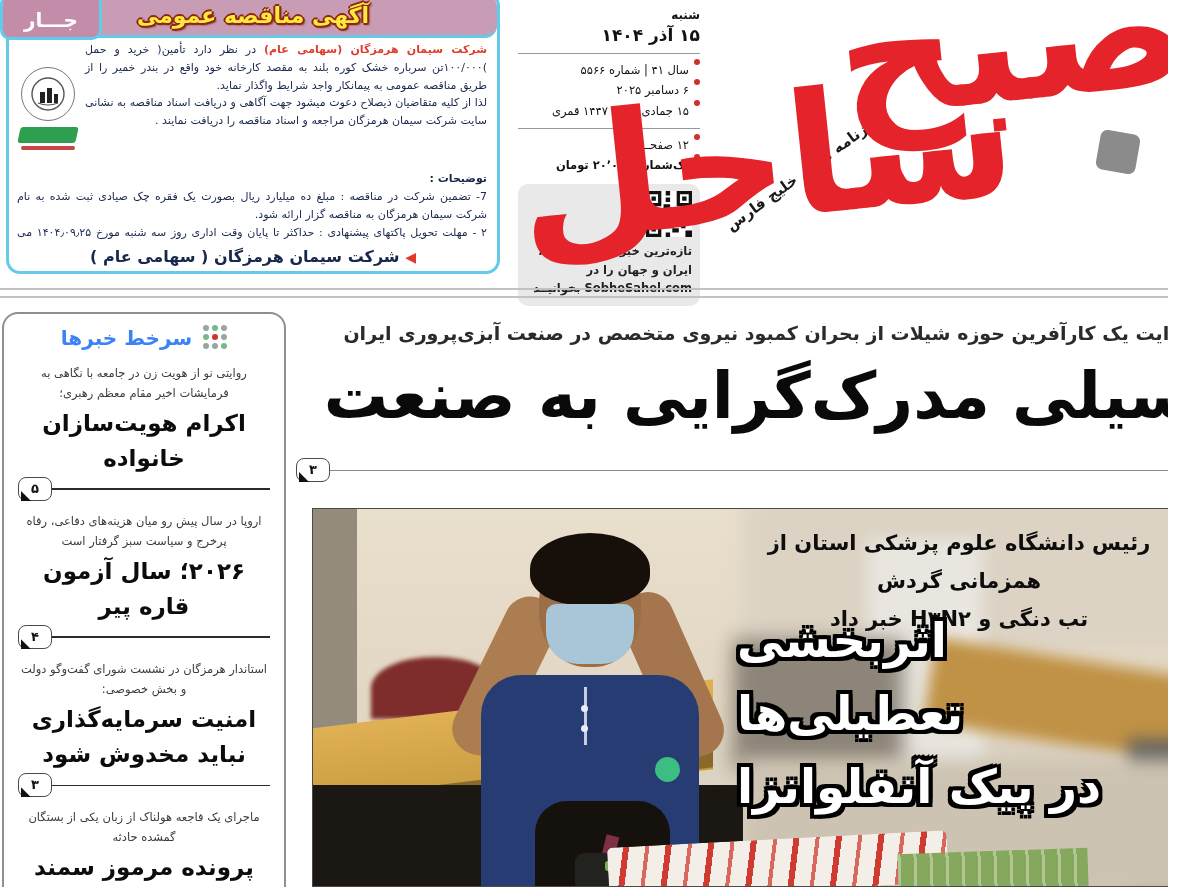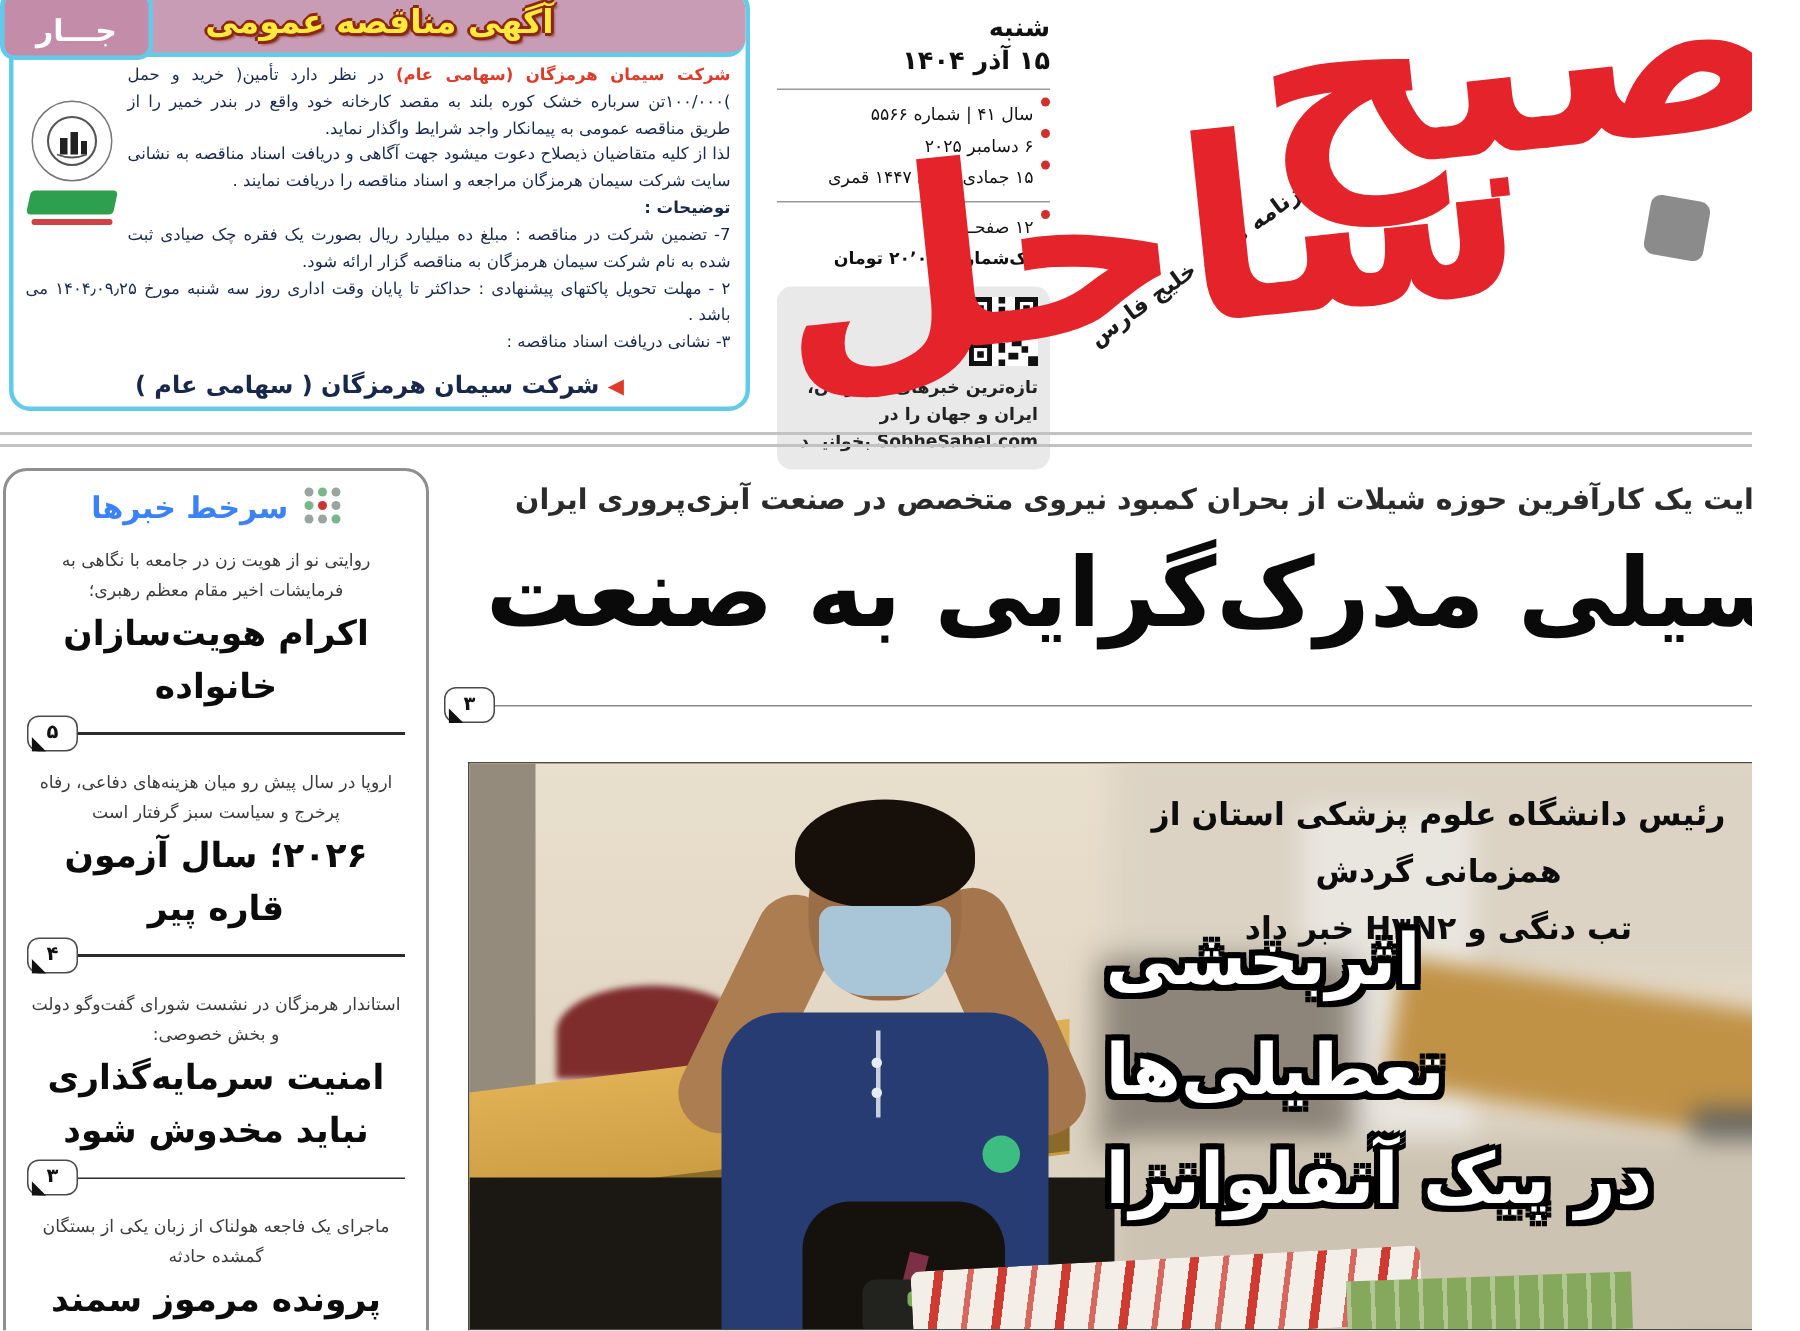--- a/index.html
+++ b/index.html
@@ -18,34 +18,34 @@
   .ad-banner{position:absolute;top:0;left:0;right:0;height:40px;background:#c99cb6;
     border-bottom:3px solid #63cbe9;border-radius:11px 11px 12px 12px;}
   .ad-title{position:absolute;top:8px;left:0;right:0;text-align:center;font-size:22px;
     font-weight:bold;color:#ffe93d;
     text-shadow:-2px 0 0 #8d2712,2px 0 0 #8d2712,0 -2px 0 #8d2712,0 2px 0 #8d2712,
                 -1px -1px 0 #8d2712,1px 1px 0 #8d2712,2px 2px 2px #7a2a10;}
   .ad-body{position:absolute;top:46px;left:8px;right:10px;bottom:32px;direction:rtl;
     font-size:11px;line-height:1.62;color:#18284c;text-align:justify;overflow:hidden;}
   .ad-red{color:#e03a2a;font-weight:bold;}
   .ad-note{margin:0;}
-  .ad-notes-label{font-weight:bold;}
+  .ad-notes-label{font-weight:bold;margin-top:40px;}
   .ad-logos{float:left;width:62px;margin:26px 6px 2px 0;text-align:center;}
   .ad-logo-circle{width:52px;height:52px;border:1.5px solid #777;border-radius:50%;
     margin:0 auto 6px;display:flex;align-items:center;justify-content:center;background:#fff;}
   .ad-logo-green{width:58px;height:16px;margin:0 auto 3px;background:#2e9e4f;border-radius:3px;
     transform:skewX(-12deg);}
   .ad-logo-redline{width:54px;height:4px;margin:0 auto;background:#c44;border-radius:2px;}
   .ad-footer{position:absolute;bottom:5px;left:0;right:0;text-align:center;direction:rtl;
     font-size:16px;font-weight:bold;color:#18284c;}
   .ad-footer .arrow{color:#e03a2a;font-size:14px;}
 
   
   .dateblock{position:absolute;left:518px;top:8px;width:182px;direction:rtl;text-align:right;color:#111;}
-  .db-day{font-size:17px;font-weight:bold;line-height:1.3;}
+  .db-day{font-size:12px;font-weight:bold;line-height:1.3;}
   .db-date{font-size:17px;font-weight:bold;line-height:1.3;margin-bottom:7px;}
   .db-hr{border:none;border-top:1px solid #999;margin:6px 0;}
   .db-item{font-size:11.5px;line-height:1.8;display:flex;align-items:flex-start;gap:5px;}
   .db-item .dot{width:6px;height:6px;border-radius:50%;background:#d1302a;flex:0 0 auto;
     position:relative;top:-1px;}
   .db-bold{font-weight:bold;}
   .db-foot{background:#e9e9e9;border-radius:10px;padding:7px 8px 9px;margin-top:8px;}
   .qr{display:block;margin:0 0 5px 0;}
   .db-tagline{font-size:11.5px;font-weight:bold;line-height:1.6;color:#222;}
 

